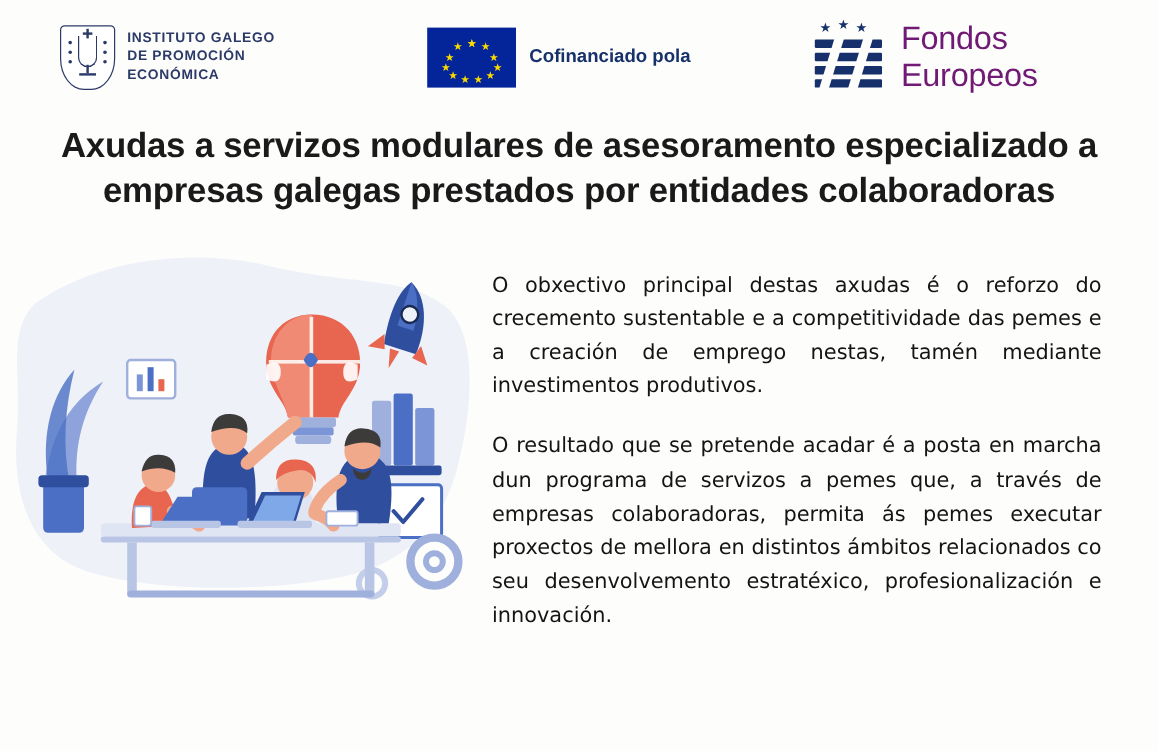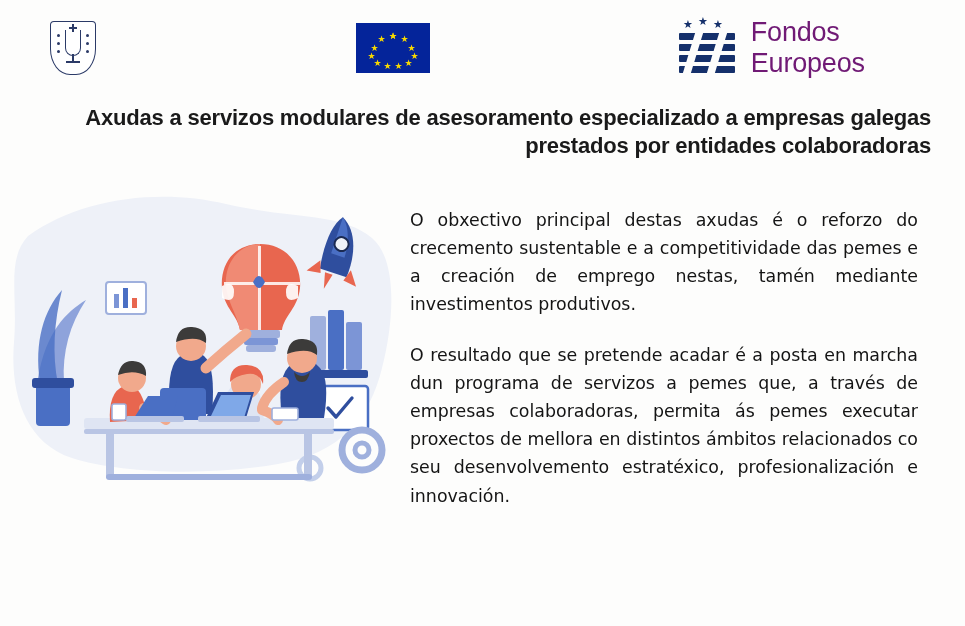--- a/index.html
+++ b/index.html
@@ -179,22 +179,22 @@
   .fondos-text {
     font-size: 27px;
     color: #701a75;
     font-weight: 400;
     letter-spacing: -0.2px;
   }
 
   
   .title {
     margin: 16px 34px 0 34px;
-    text-align: right;
-    font-size: 22px;
+    text-align: center;
+    font-size: 29px;
     font-weight: 700;
     line-height: 1.27;
     color: #1a1a1a;
     letter-spacing: -0.2px;
   }
 
   
   .content {
     display: flex;
     margin-top: 22px;
@@ -236,39 +236,45 @@
       <div class="cross"></div>
       <div class="chalice"></div>
       <div class="chalice-stem"></div>
       <div class="chalice-foot"></div>
       <div class="dot" style="left:7px; top:13px;"></div>
       <div class="dot" style="left:7px; top:21px;"></div>
       <div class="dot" style="left:7px; top:29px;"></div>
       <div class="dot" style="right:7px; top:13px;"></div>
       <div class="dot" style="right:7px; top:21px;"></div>
       <div class="dot" style="right:7px; top:29px;"></div>
+    </div>
+    <div class="igape-text">
+      <div>Instituto Galego</div>
+      <div>de Promoción</div>
+      <div>Económica</div>
     </div>
   </div>
 
   <div class="eu-block">
     <div class="eu-flag">
       <span class="eu-star" style="left:32.5px; top:9px;">★</span>
       <span class="eu-star" style="left:44px;   top:12px;">★</span>
       <span class="eu-star" style="left:51px;   top:20.5px;">★</span>
       <span class="eu-star" style="left:54px;   top:29px;">★</span>
       <span class="eu-star" style="left:48px;   top:36px;">★</span>
       <span class="eu-star" style="left:38px;   top:39px;">★</span>
       <span class="eu-star" style="left:27px;   top:39px;">★</span>
       <span class="eu-star" style="left:17px;   top:36px;">★</span>
       <span class="eu-star" style="left:11px;   top:29px;">★</span>
       <span class="eu-star" style="left:14px;   top:20.5px;">★</span>
       <span class="eu-star" style="left:21px;   top:12px;">★</span>
       <span class="eu-star" style="left:32.5px; top:9px;">★</span>
     </div>
     <div class="eu-text">
+      <div>Cofinanciado pola</div>
     </div>
   </div>
 
   <div class="fondos-block">
     <div class="fondos-mark">
       <span class="m-star" style="left:18px; top:0px;">★</span>
       <span class="m-star" style="left:33px; top:-3px;">★</span>
       <span class="m-star" style="left:48px; top:0px;">★</span>
       <div class="bar" style="top:14px; width:56px;"></div>
       <div class="bar" style="top:25px; width:56px;"></div>

